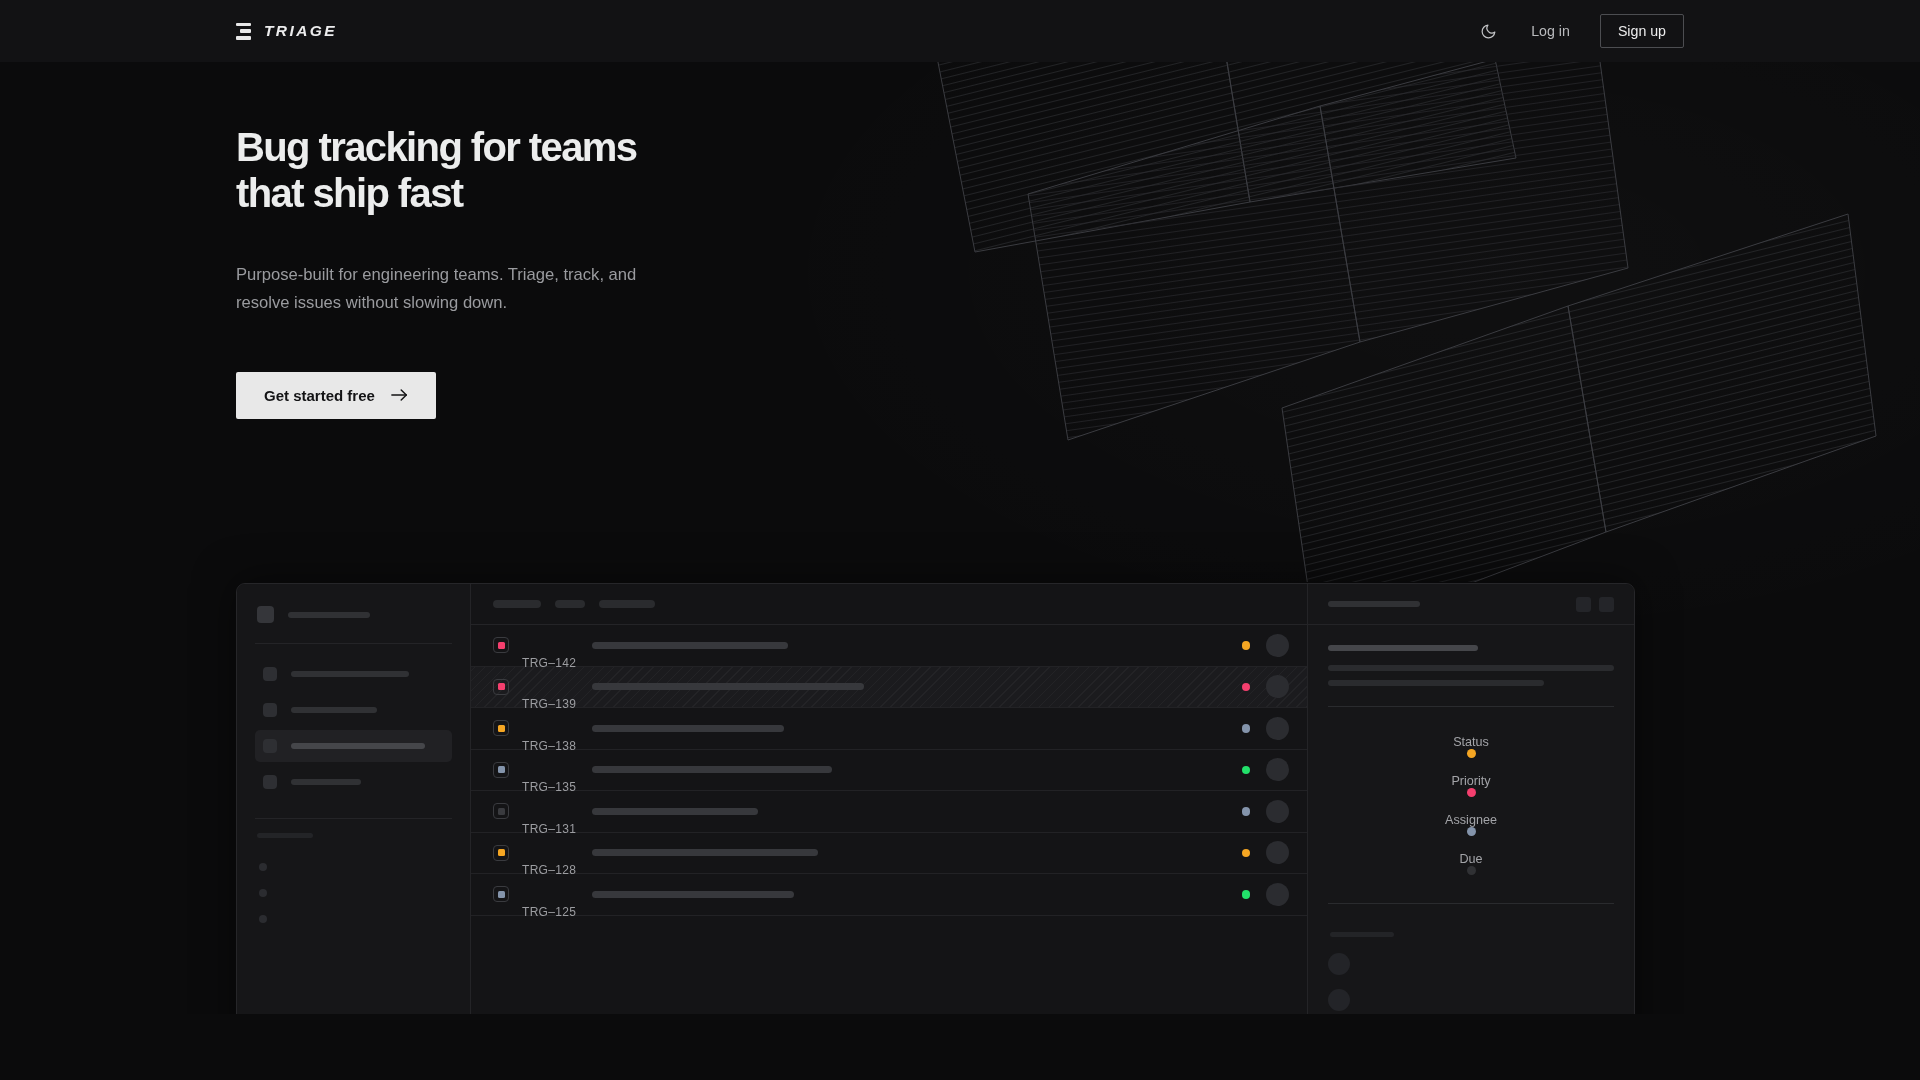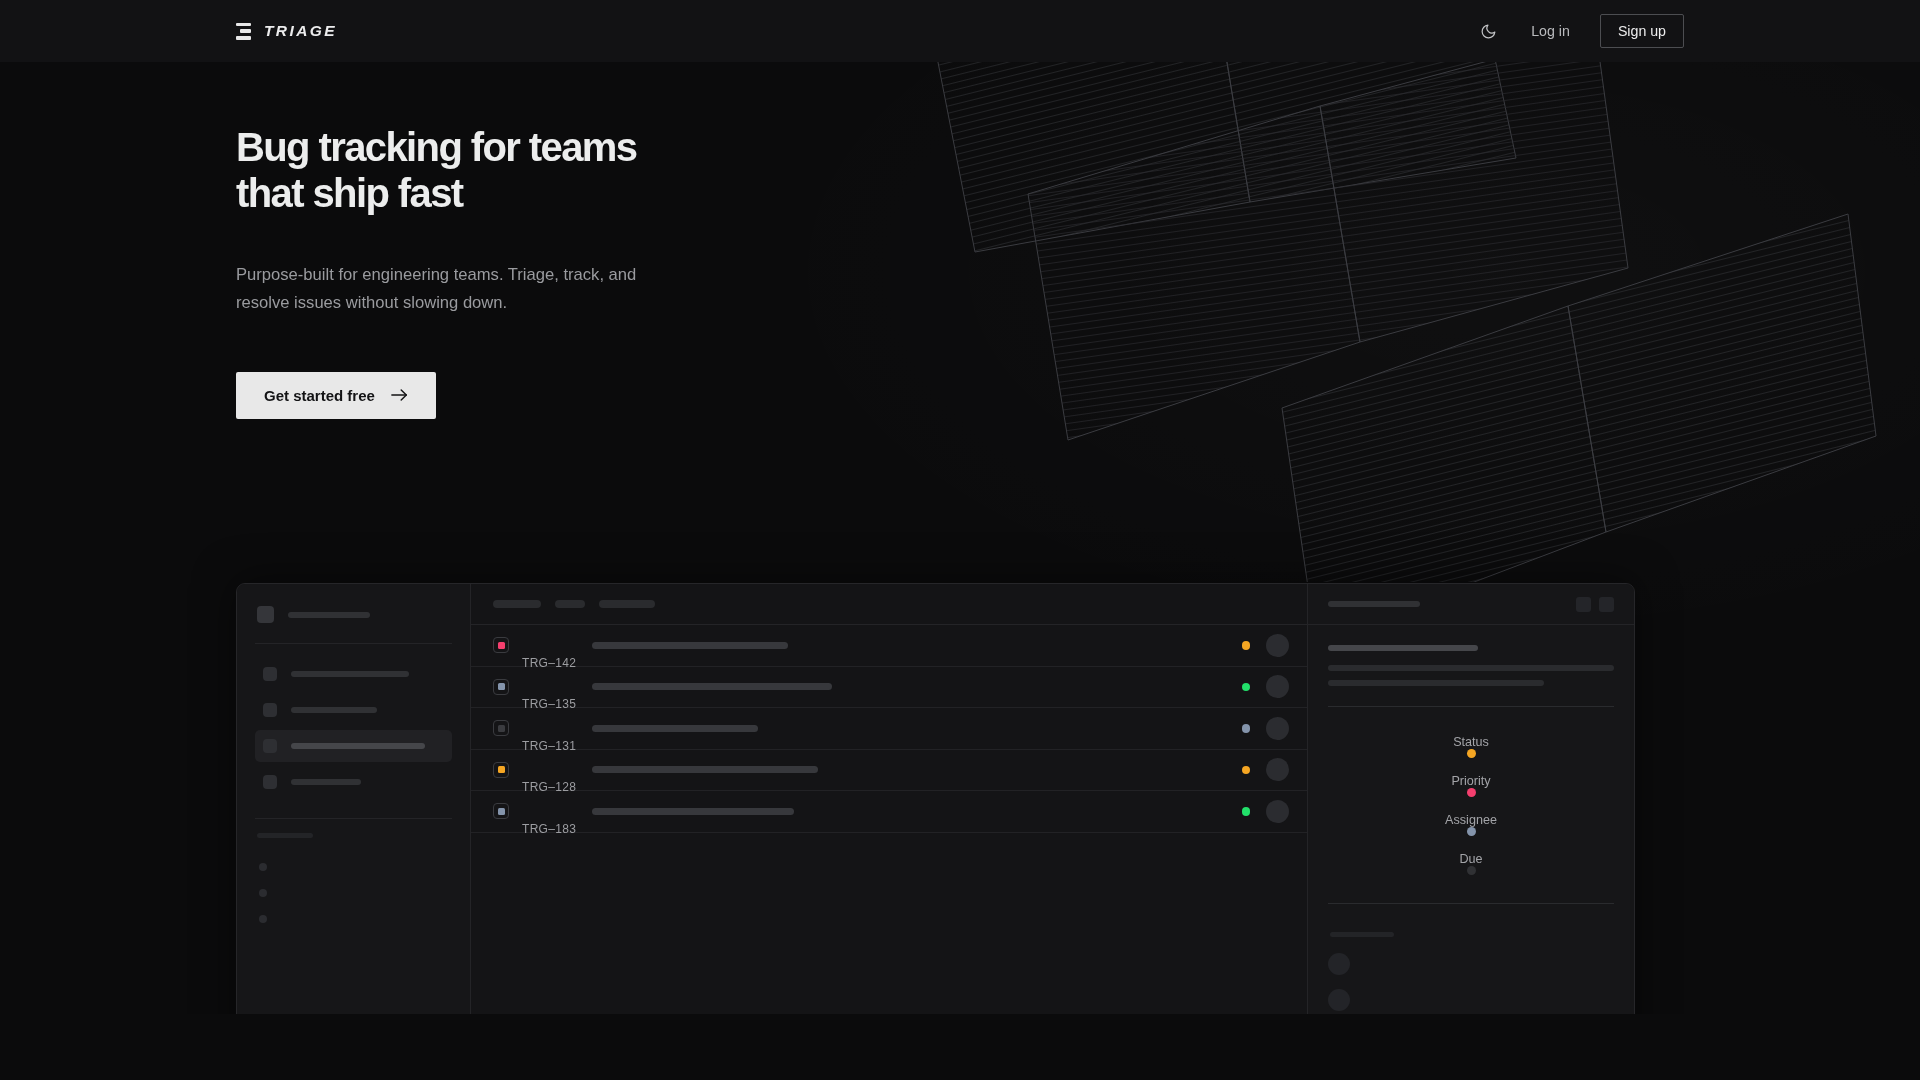--- a/index.html
+++ b/index.html
@@ -288,20 +288,42 @@
             <span class="row-badge">
               <i style="background:#f43f6e"></i>
             </span>
             <span class="row-id">TRG–142</span>
             <span class="row-title" style="width:196px"></span>
             <span class="row-right">
               <span class="row-dot" style="background:#f5a623"></span>
               <span class="row-av"></span>
             </span>
           </div>
+          <div class="row sel">
+            <span class="row-badge">
+              <i style="background:#f43f6e"></i>
+            </span>
+            <span class="row-id">TRG–139</span>
+            <span class="row-title" style="width:272px"></span>
+            <span class="row-right">
+              <span class="row-dot" style="background:#f43f6e"></span>
+              <span class="row-av"></span>
+            </span>
+          </div>
+          <div class="row">
+            <span class="row-badge">
+              <i style="background:#f5a623"></i>
+            </span>
+            <span class="row-id">TRG–138</span>
+            <span class="row-title" style="width:192px"></span>
+            <span class="row-right">
+              <span class="row-dot" style="background:#8494ab"></span>
+              <span class="row-av"></span>
+            </span>
+          </div>
           <div class="row">
             <span class="row-badge">
               <i style="background:#8494ab"></i>
             </span>
             <span class="row-id">TRG–135</span>
             <span class="row-title" style="width:240px"></span>
             <span class="row-right">
               <span class="row-dot" style="background:#22e06a"></span>
               <span class="row-av"></span>
             </span>
@@ -325,21 +347,21 @@
             <span class="row-title" style="width:226px"></span>
             <span class="row-right">
               <span class="row-dot" style="background:#f5a623"></span>
               <span class="row-av"></span>
             </span>
           </div>
           <div class="row">
             <span class="row-badge">
               <i style="background:#8494ab"></i>
             </span>
-            <span class="row-id">TRG–183</span>
+            <span class="row-id">TRG–125</span>
             <span class="row-title" style="width:202px"></span>
             <span class="row-right">
               <span class="row-dot" style="background:#22e06a"></span>
               <span class="row-av"></span>
             </span>
           </div>
         </div>
     </div>
 
     <div class="m-detail">

